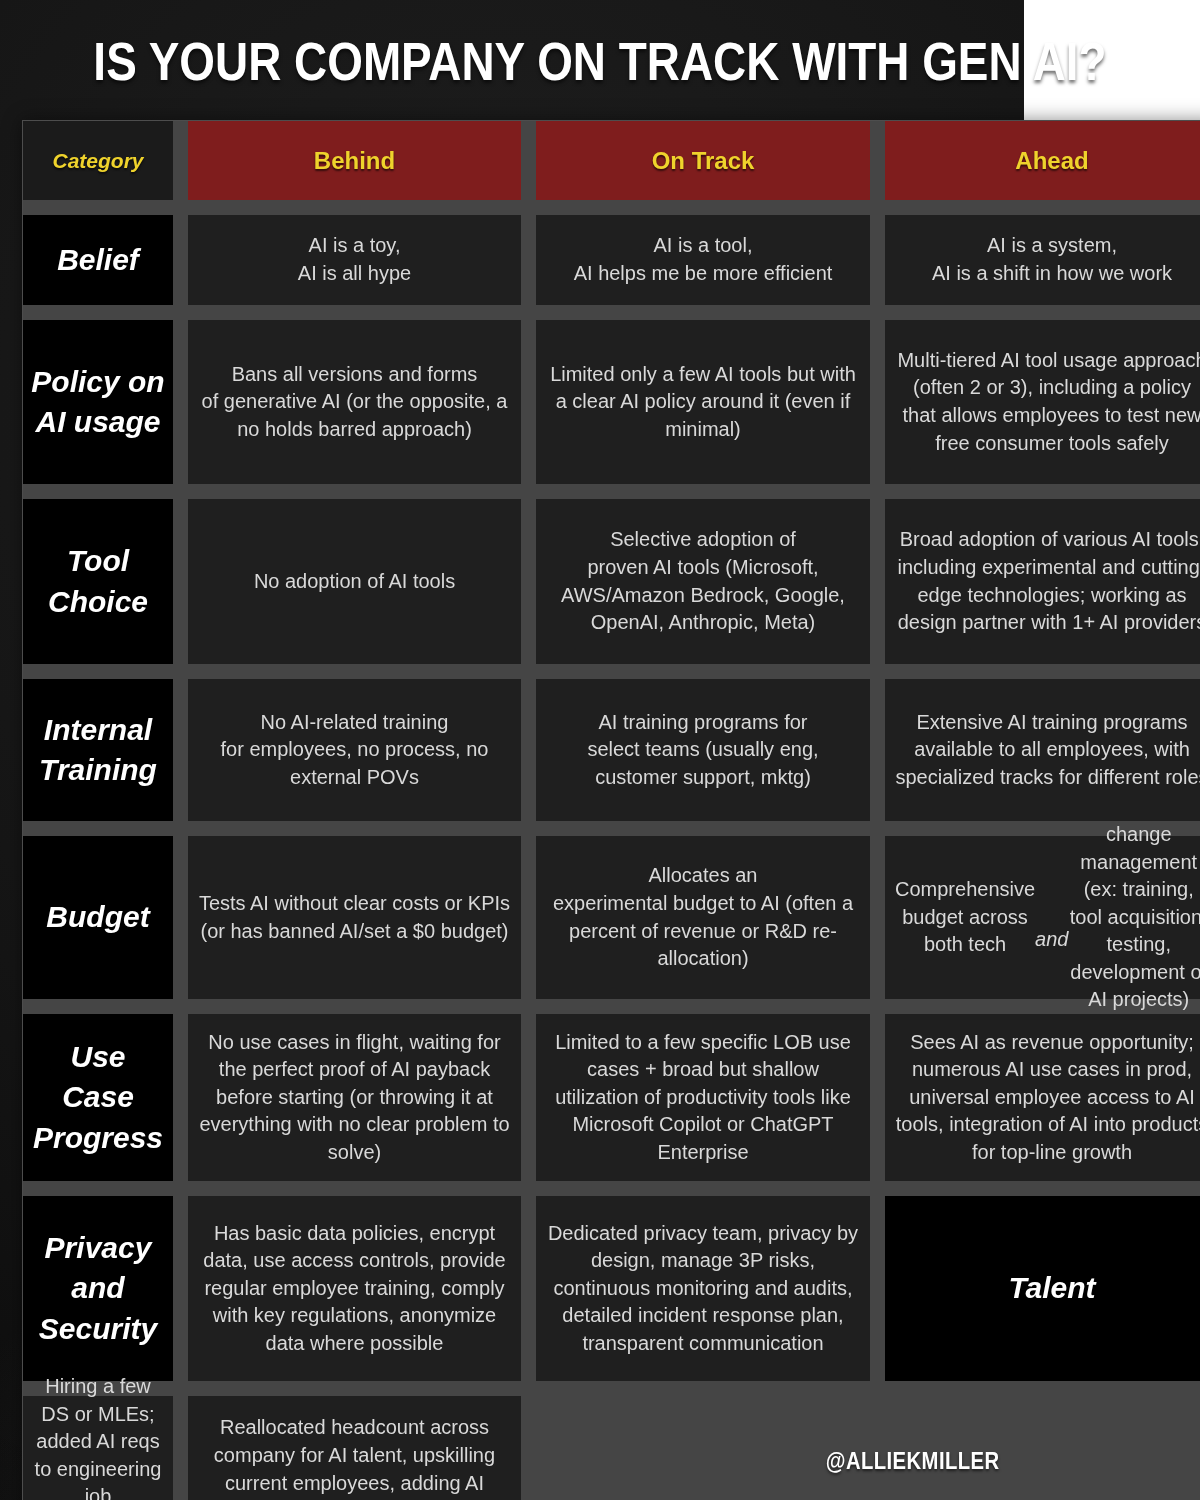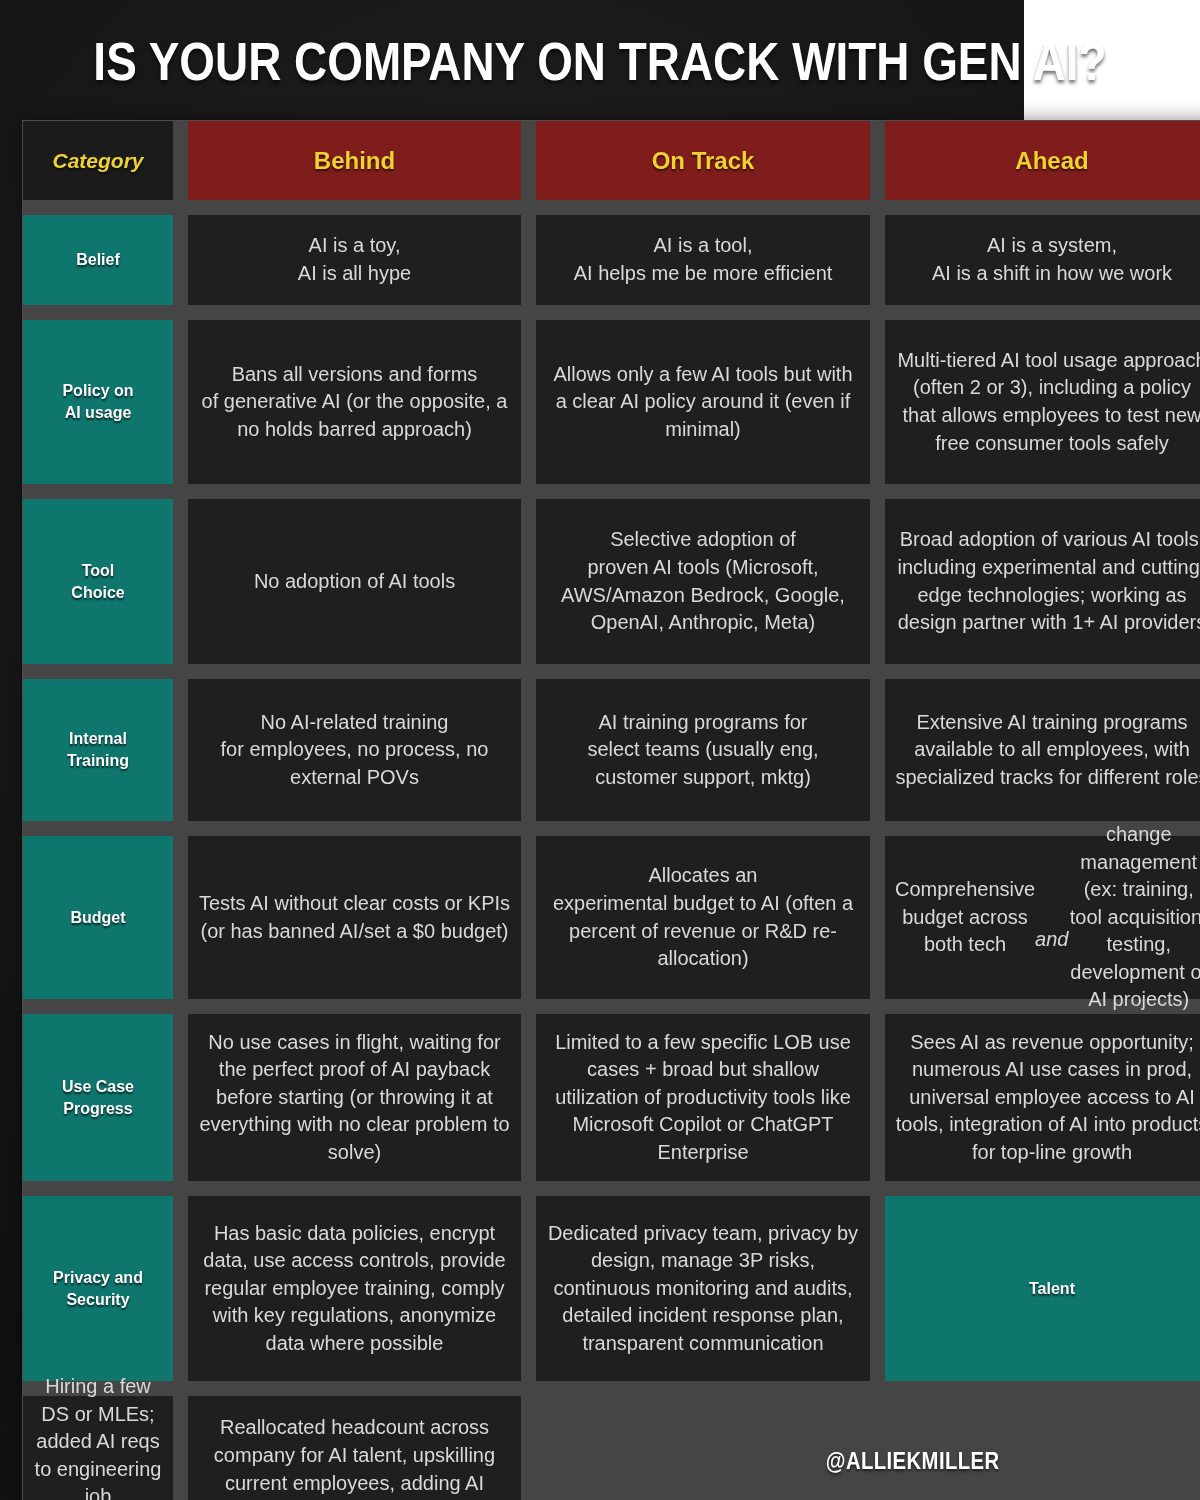--- a/index.html
+++ b/index.html
@@ -57,28 +57,29 @@
     font-weight: 700;
     font-size: 24px;
     text-shadow: 0 2px 2px rgba(0,0,0,0.6);
   }
   .hcell.cat-h {
     background: #1b1b1b;
     font-style: italic;
     font-size: 21px;
   }
   .cat {
-    background: #0f766e;
+    background: #000000;
     display: flex;
     align-items: center;
     justify-content: center;
     text-align: center;
     color: #ffffff;
     font-weight: 700;
-    font-size: 16px;
+    font-style: italic;
+    font-size: 30px;
     line-height: 1.35;
     white-space: pre-line;
     padding: 0 8px;
     text-shadow: 0 2px 2px rgba(0,0,0,0.7);
   }
   .cell {
     background: #1f1f1f;
     display: flex;
     align-items: center;
     justify-content: center;
@@ -122,21 +123,21 @@
 AI is all hype</div>
     <div class="cell">AI is a tool,
 AI helps me be more efficient</div>
     <div class="cell">AI is a system,
 AI is a shift in how we work</div>
 
     <div class="cat">Policy on
 AI usage</div>
     <div class="cell">Bans all versions and forms
 of generative AI (or the opposite, a no holds barred approach)</div>
-    <div class="cell">Allows only a few AI tools but with a clear AI policy around it (even if minimal)</div>
+    <div class="cell">Limited only a few AI tools but with a clear AI policy around it (even if minimal)</div>
     <div class="cell">Multi-tiered AI tool usage approach (often 2 or 3), including a policy that allows employees to test new free consumer tools safely</div>
 
     <div class="cat">Tool
 Choice</div>
     <div class="cell">No adoption of AI tools</div>
     <div class="cell">Selective adoption of
 proven AI tools (Microsoft, AWS/Amazon Bedrock, Google, OpenAI, Anthropic, Meta)</div>
     <div class="cell">Broad adoption of various AI tools, including experimental and cutting-edge technologies; working as design partner with 1+ AI providers</div>
 
     <div class="cat">Internal

